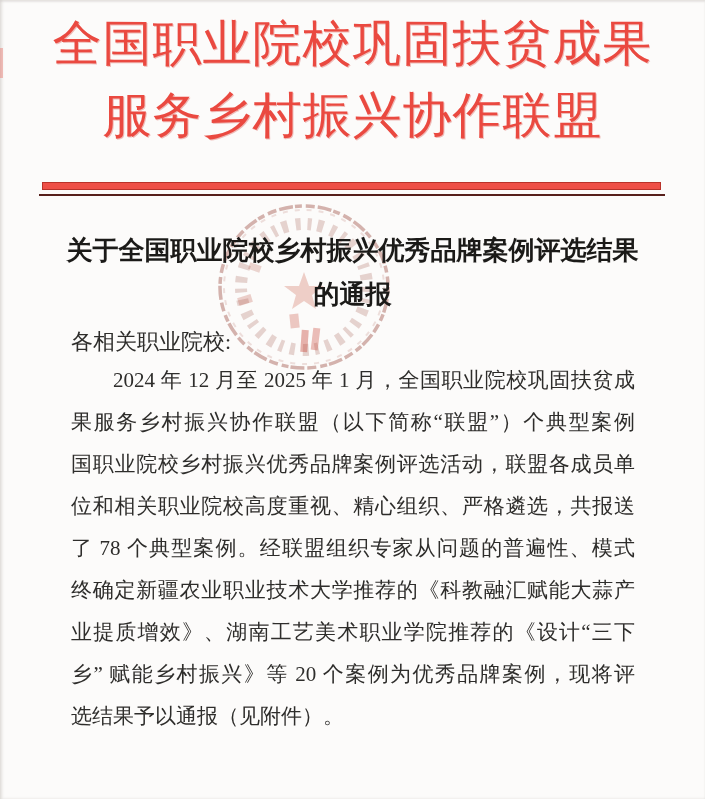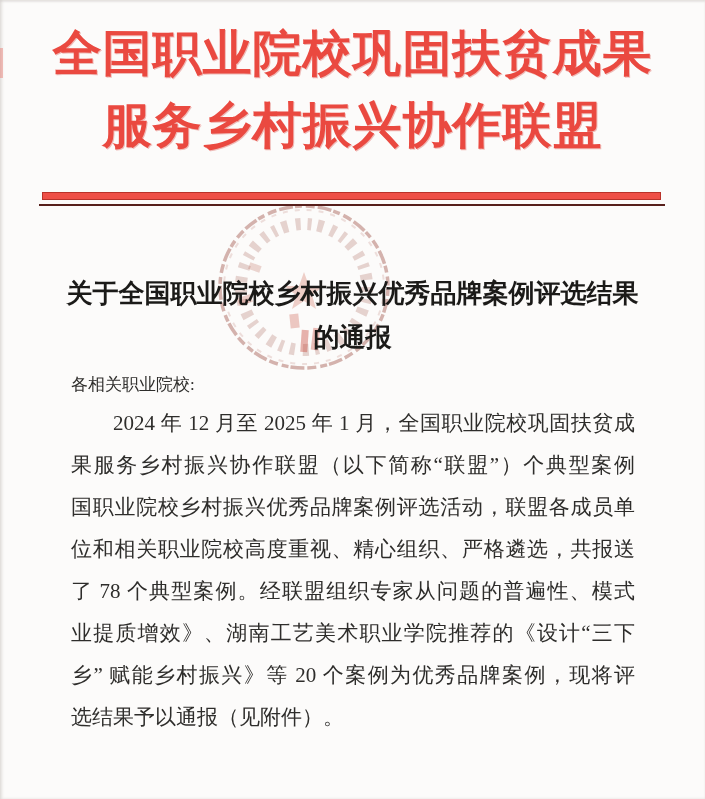--- a/index.html
+++ b/index.html
@@ -10,56 +10,56 @@
     margin: 0 auto;
     background: #fcfbfa;
     overflow: hidden;
     font-family: "Liberation Serif", "DejaVu Serif", serif;
     box-shadow: inset 2px 0 3px rgba(180,175,170,0.35), inset 0 2px 2px rgba(190,185,180,0.25);
   }
   .content { position: relative; z-index: 1; }
 
   
   .league-title {
-    padding-top: 18px;
+    padding-top: 8px;
     text-align: center;
     font-size: 49px;
     line-height: 72px;
-    font-weight: bold;
+    font-weight: normal;
     color: #ea4940;
     text-shadow: 1px 1px 0 rgba(214,72,62,0.35);
     letter-spacing: 1px;
   }
 
   
   .divider-wrap { margin: 30px 44px 0 42px; }
   .bar-thick {
     height: 6px;
     background: #ee4f46;
     border: 1px solid #b93229;
   }
   .bar-thin {
     height: 2px;
     background: #571f1b;
     margin: 4px -4px 0 -3px;
   }
 
   
   .doc-title {
-    margin-top: 66px;
+    margin-top: 33px;
     text-align: center;
     font-size: 26px;
     line-height: 44px;
     font-weight: bold;
     color: #1b1a18;
   }
 
   .salutation {
     margin: 10px 70px 0 71px;
-    font-size: 17px;
+    font-size: 22px;
     line-height: 30px;
     color: #2e2d2b;
   }
 
   .body-text { margin: 2px 70px 0 71px; font-size: 21px; color: #2e2d2b; }
   .body-line {
     line-height: 42px;
     text-align: justify;
     text-align-last: justify;
     white-space: nowrap;
@@ -124,18 +124,19 @@
     </div>
 
     <div class="salutation">各相关职业院校:</div>
 
     <div class="body-text">
       <div class="body-line first">2024 年 12 月至 2025 年 1 月，全国职业院校巩固扶贫成</div>
       <div class="body-line">果服务乡村振兴协作联盟（以下简称“联盟”）个典型案例</div>
       <div class="body-line">国职业院校乡村振兴优秀品牌案例评选活动，联盟各成员单</div>
       <div class="body-line">位和相关职业院校高度重视、精心组织、严格遴选，共报送</div>
       <div class="body-line">了 78 个典型案例。经联盟组织专家从问题的普遍性、模式</div>
+      <div class="body-line">终确定新疆农业职业技术大学推荐的《科教融汇赋能大蒜产</div>
       <div class="body-line">业提质增效》、湖南工艺美术职业学院推荐的《设计“三下</div>
       <div class="body-line">乡”  赋能乡村振兴》等 20 个案例为优秀品牌案例，现将评</div>
       <div class="body-line last">选结果予以通报（见附件）。</div>
     </div>
   </div>
 </div>
 
 </body></html>

